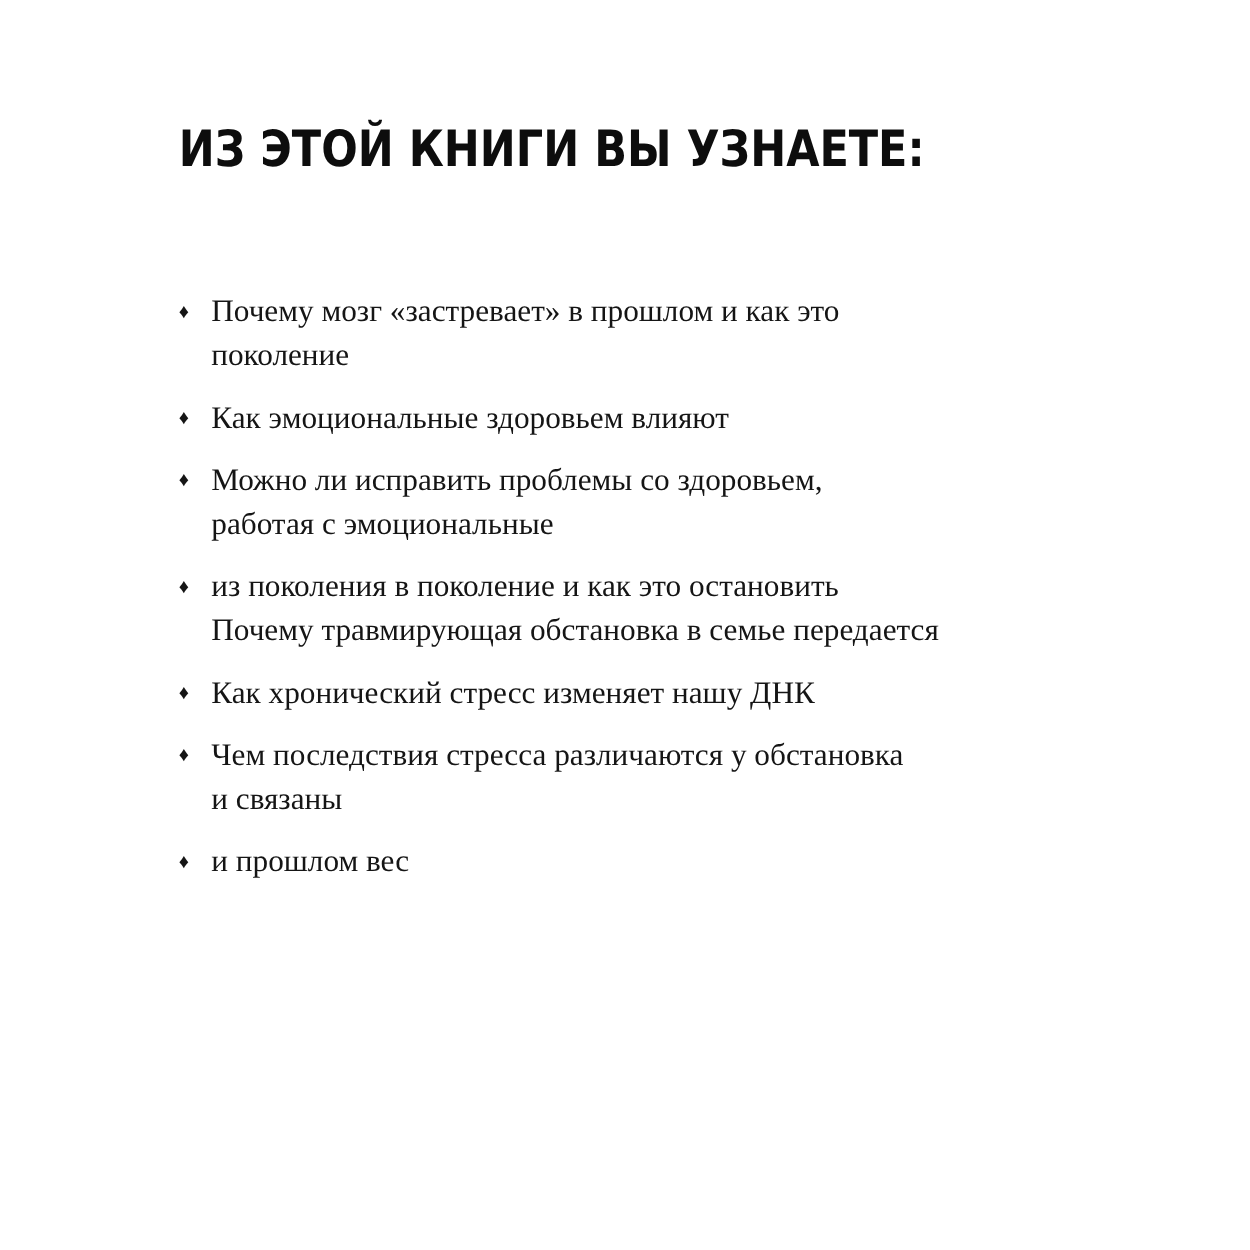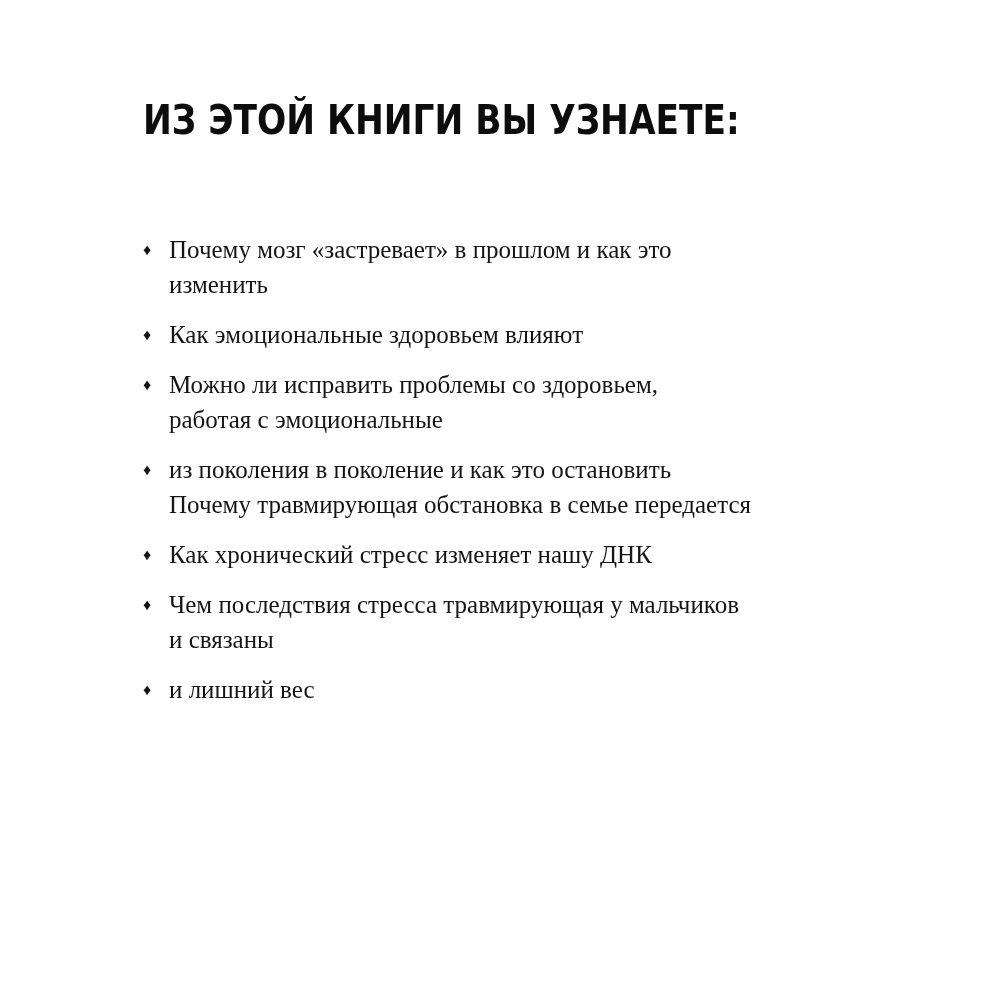--- a/index.html
+++ b/index.html
@@ -68,21 +68,21 @@
 </head>
 <body>
 
 <div class="page">
   <h1 class="title">ИЗ ЭТОЙ КНИГИ ВЫ УЗНАЕТЕ:</h1>
 
   <ul class="list">
     <li class="item">
       <span class="bullet">♦</span>
       <span class="line">Почему мозг «застревает» в прошлом и как это</span>
-      <span class="line">изменить</span>
+      <span class="line">поколение</span>
     </li>
     <li class="item">
       <span class="bullet">♦</span>
       <span class="line">Как эмоциональные здоровьем влияют</span>
     </li>
     <li class="item">
       <span class="bullet">♦</span>
       <span class="line">Можно ли исправить проблемы со здоровьем,</span>
       <span class="line">работая с эмоциональные</span>
     </li>
@@ -90,21 +90,21 @@
       <span class="bullet">♦</span>
       <span class="line">из поколения в поколение и как это остановить</span>
       <span class="line">Почему травмирующая обстановка в семье передается</span>
     </li>
     <li class="item">
       <span class="bullet">♦</span>
       <span class="line">Как хронический стресс изменяет нашу ДНК</span>
     </li>
     <li class="item">
       <span class="bullet">♦</span>
-      <span class="line">Чем последствия стресса травмирующая у мальчиков</span>
+      <span class="line">Чем последствия стресса различаются у обстановка</span>
       <span class="line">и связаны</span>
     </li>
     <li class="item">
       <span class="bullet">♦</span>
-      <span class="line">и лишний вес</span>
+      <span class="line">и прошлом вес</span>
     </li>
   </ul>
 </div>
 
 </body></html>

